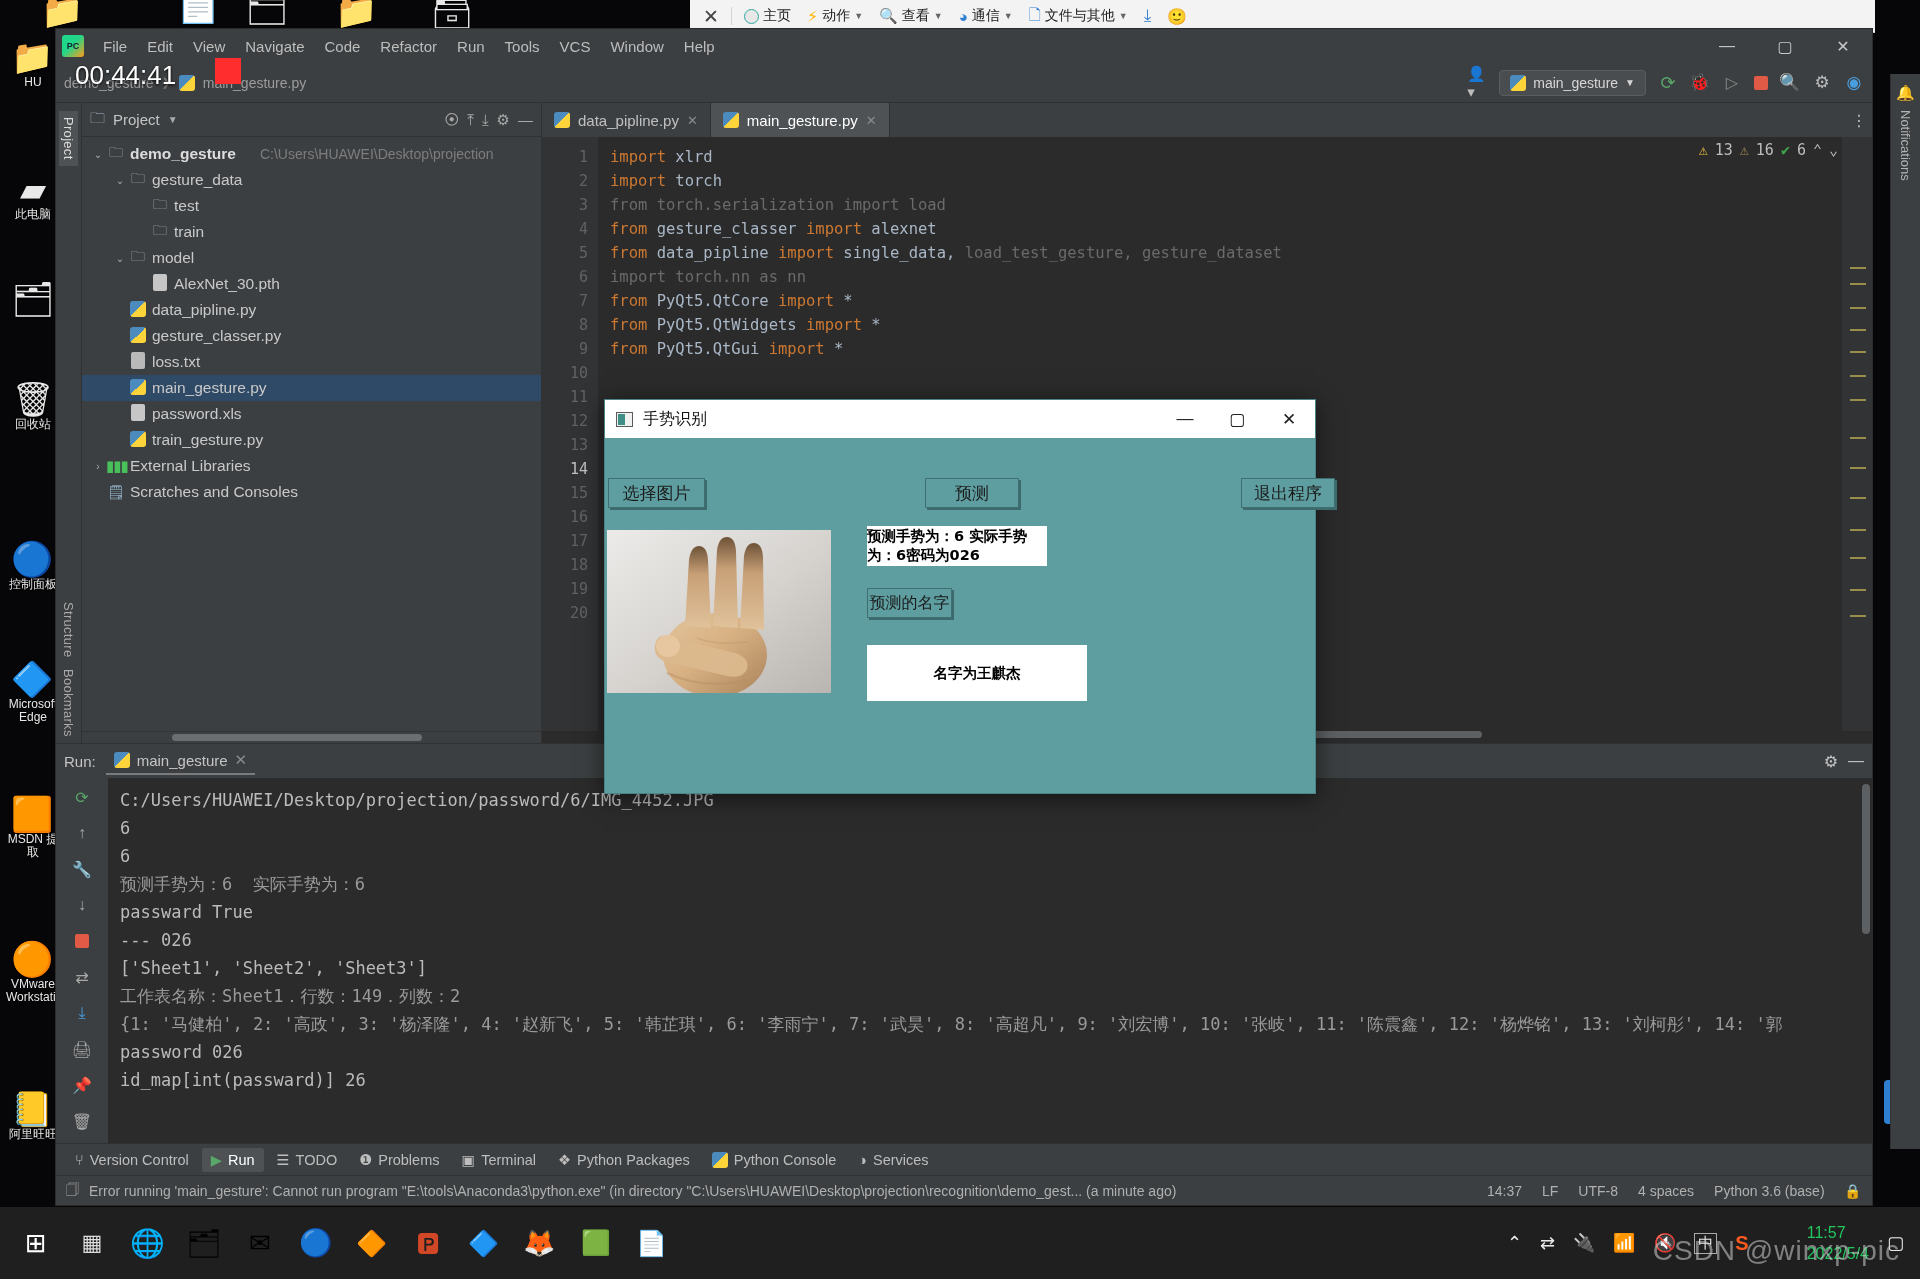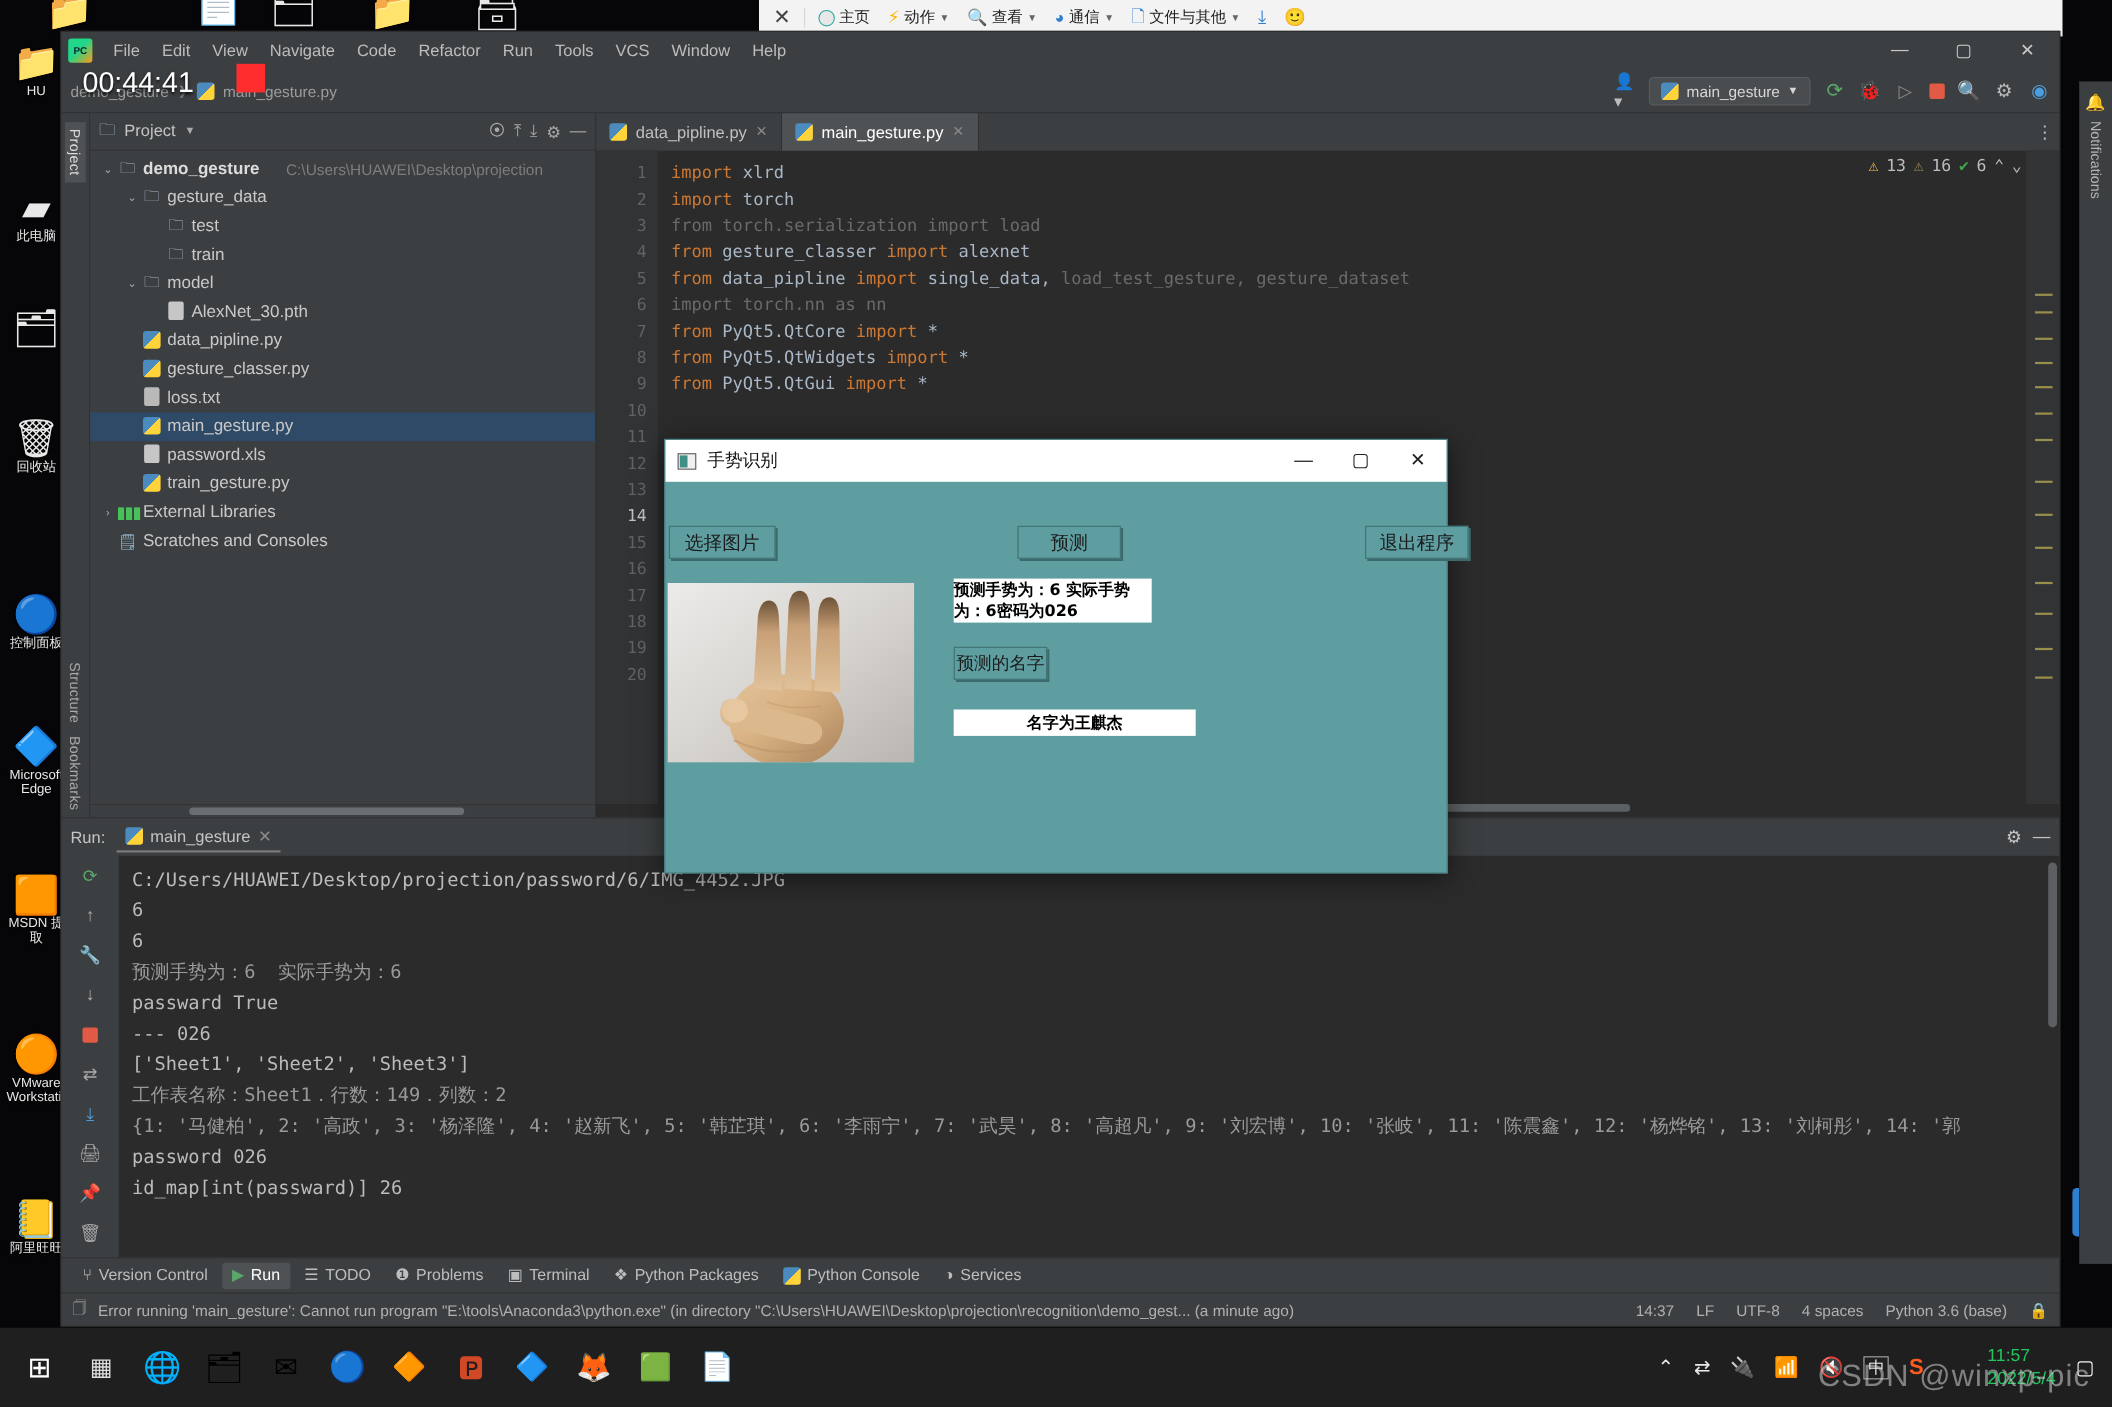--- a/index.html
+++ b/index.html
@@ -671,21 +671,21 @@
           <ellipse cx="61" cy="116" rx="12" ry="11" fill="#e6c79f"></ellipse>
           <path d="M60 143 Q96 160 140 150" stroke="#b58f66" stroke-width="2" fill="none" opacity=".5"></path>
           <path d="M90 108 Q110 116 140 112" stroke="#bb9468" stroke-width="1.6" fill="none" opacity=".4"></path>
         </svg>
       </div>
 
       <div class="qout" style="left:262px;top:88px;width:180px;height:40px">预测手势为：6  实际手势为：6密码为026</div>
 
       <div class="qbtn" style="left:262px;top:150px;width:85px;height:30px;font-size:16px">预测的名字</div>
 
-      <div class="qout" style="left:262px;top:207px;width:220px;height:24px">名字为王麒杰</div>
+      <div class="qout" style="left:262px;top:207px;width:220px;height:56px">名字为王麒杰</div>
     </div>
   </div>
 
   <div class="timer">00:44:41</div>
   <div class="redsq"></div>
 
   <div class="taskbar">
     <div class="tbi">
       <span style="color:#fff;font-size:26px">⊞</span>
     </div>

